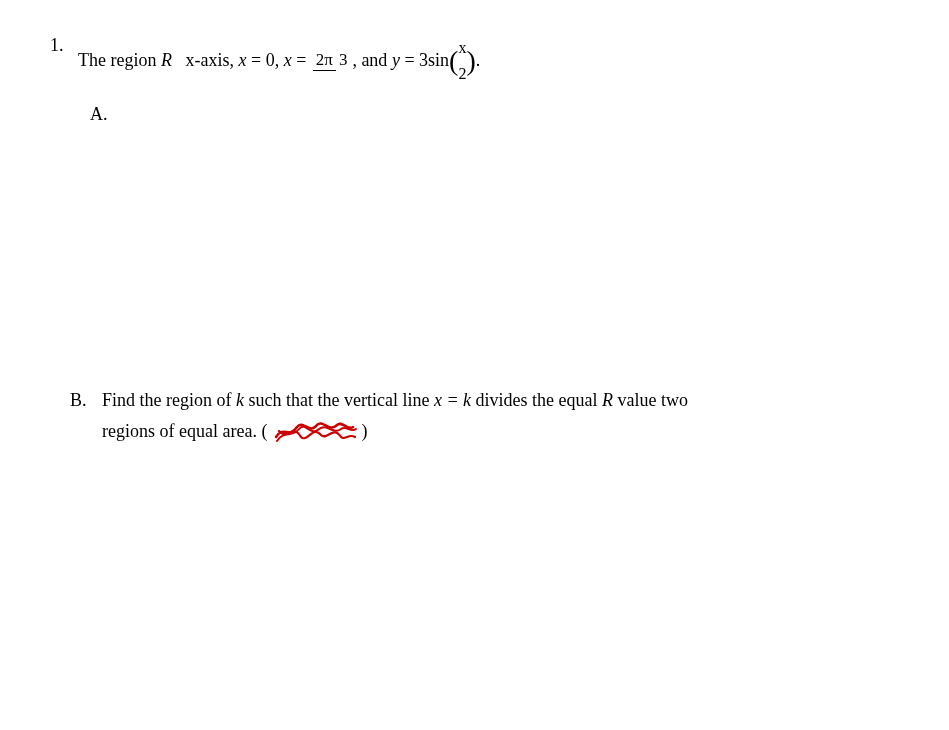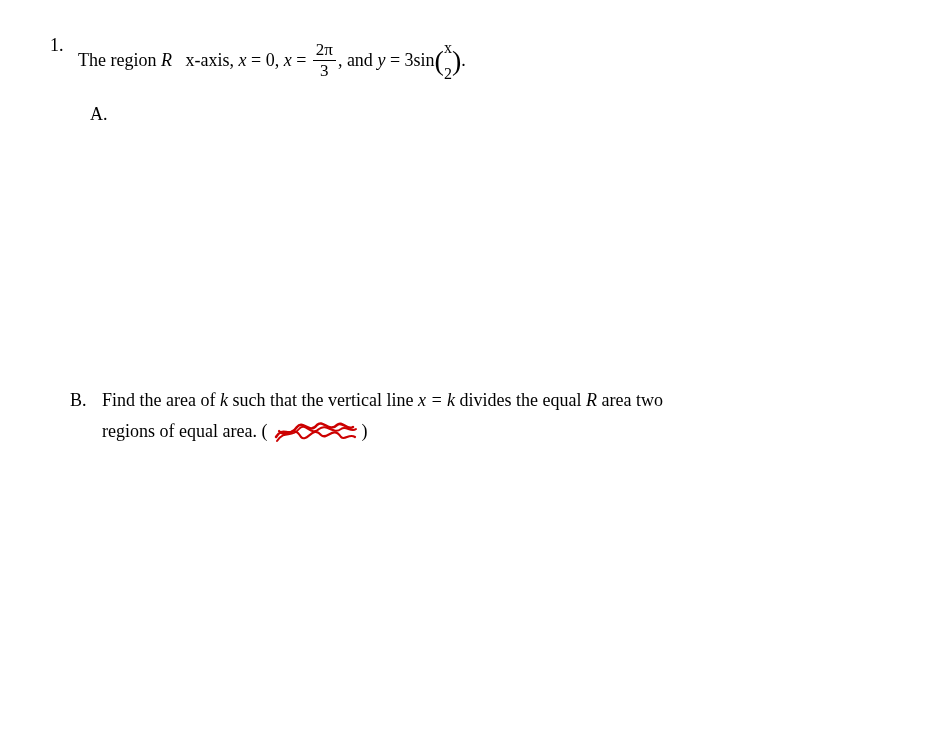--- a/index.html
+++ b/index.html
@@ -38,21 +38,21 @@
       font-size: 18px;
       line-height: 1.6;
       display: flex;
       align-items: center;
       flex-wrap: wrap;
       gap: 0;
     }
 
     .math-fraction {
       display: inline-flex;
-      flex-direction: column;
+      flex-direction: row;
       align-items: center;
       vertical-align: middle;
       margin: 0 2px;
       font-size: 17px;
     }
 
     .math-fraction .numerator {
       border-bottom: 1.5px solid #000;
       padding: 0 3px;
       line-height: 1.2;
@@ -180,21 +180,21 @@
 
   <div class="sub-problem">
     <span class="sub-label">A.</span>
   </div>
 
   <div class="part-b-container">
     <div class="part-b-text">
       <div style="display:flex; align-items:flex-start; gap:8px;">
         <span class="sub-label">B.</span>
         <div>
-          <span>Find the area of</span>&nbsp;<span class="italic">k</span>&nbsp;<span>such that the vertical line</span>&nbsp;<span class="italic">x = k</span>&nbsp;<span>divides the equal</span>&nbsp;<span class="italic">R</span>&nbsp;<span>area two</span><br>
+          <span>Find the region of</span>&nbsp;<span class="italic">k</span>&nbsp;<span>such that the vertical line</span>&nbsp;<span class="italic">x = k</span>&nbsp;<span>divides the equal</span>&nbsp;<span class="italic">R</span>&nbsp;<span>value two</span><br>
           <span>regions of equal area.</span>&nbsp;<span>(</span><span class="scribble-b">
             <svg viewBox="0 0 90 28" xmlns="http://www.w3.org/2000/svg">
               <path d="M5,18 C12,6 18,20 26,8 C32,0 38,16 46,6 C52,0 58,14 66,6 C71,1 76,12 82,8" stroke="#cc0000" stroke-width="2.5" fill="none" stroke-linecap="round" stroke-linejoin="round"></path>
               <path d="M8,12 C16,22 22,4 30,18 C36,24 42,6 50,16 C56,22 62,6 70,18 C74,22 78,14 84,18" stroke="#cc0000" stroke-width="2.2" fill="none" stroke-linecap="round" stroke-linejoin="round"></path>
               <path d="M6,22 C14,10 20,20 28,10 C34,2 40,18 48,10 C56,4 62,16 70,10 C75,6 80,14 85,10" stroke="#cc0000" stroke-width="2" fill="none" stroke-linecap="round" stroke-linejoin="round"></path>
             </svg>
           </span><span>)</span>
         </div>
       </div>
     </div>

